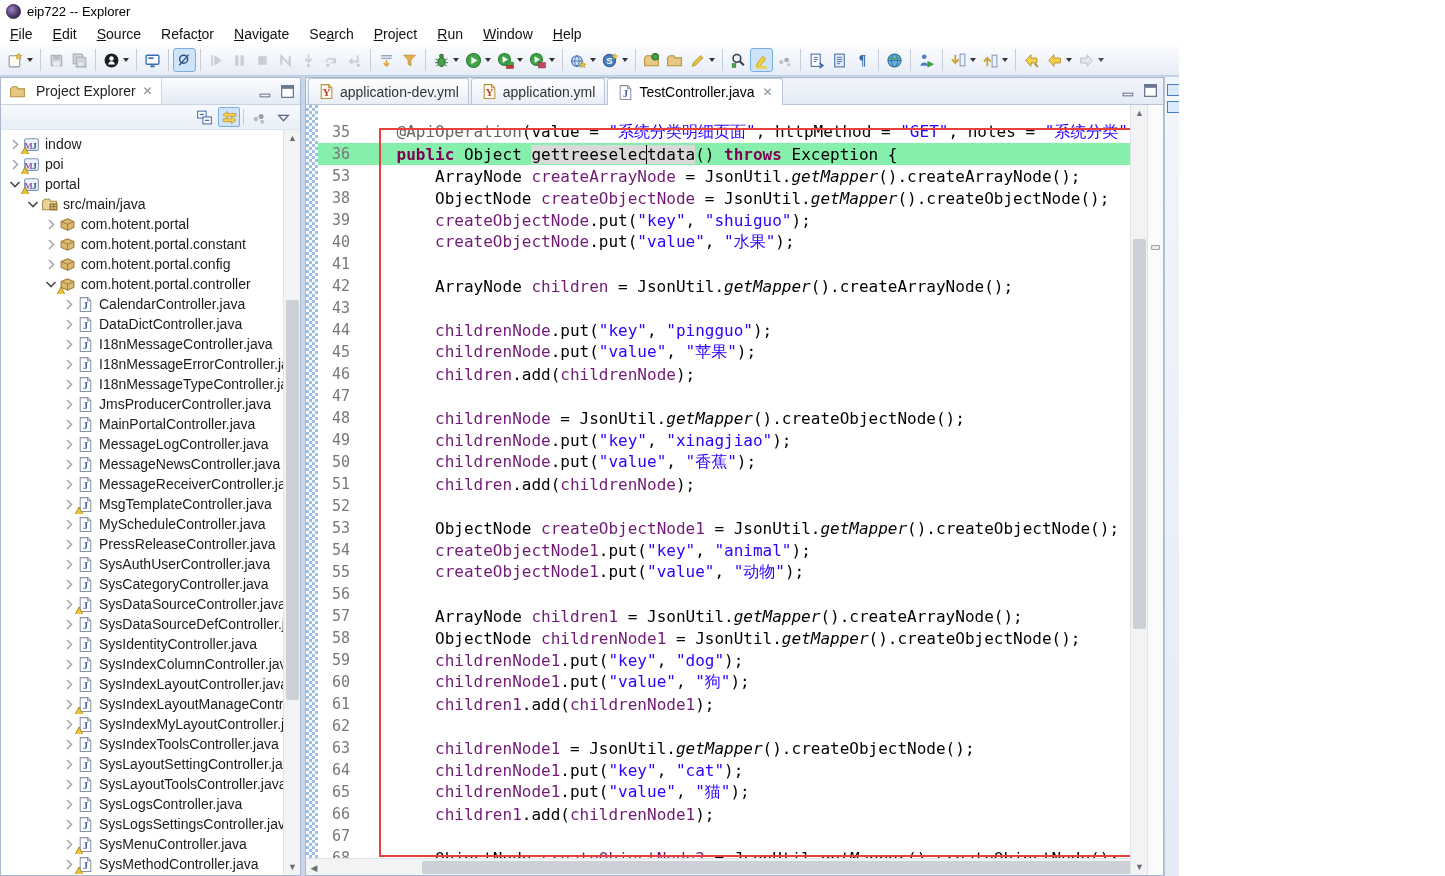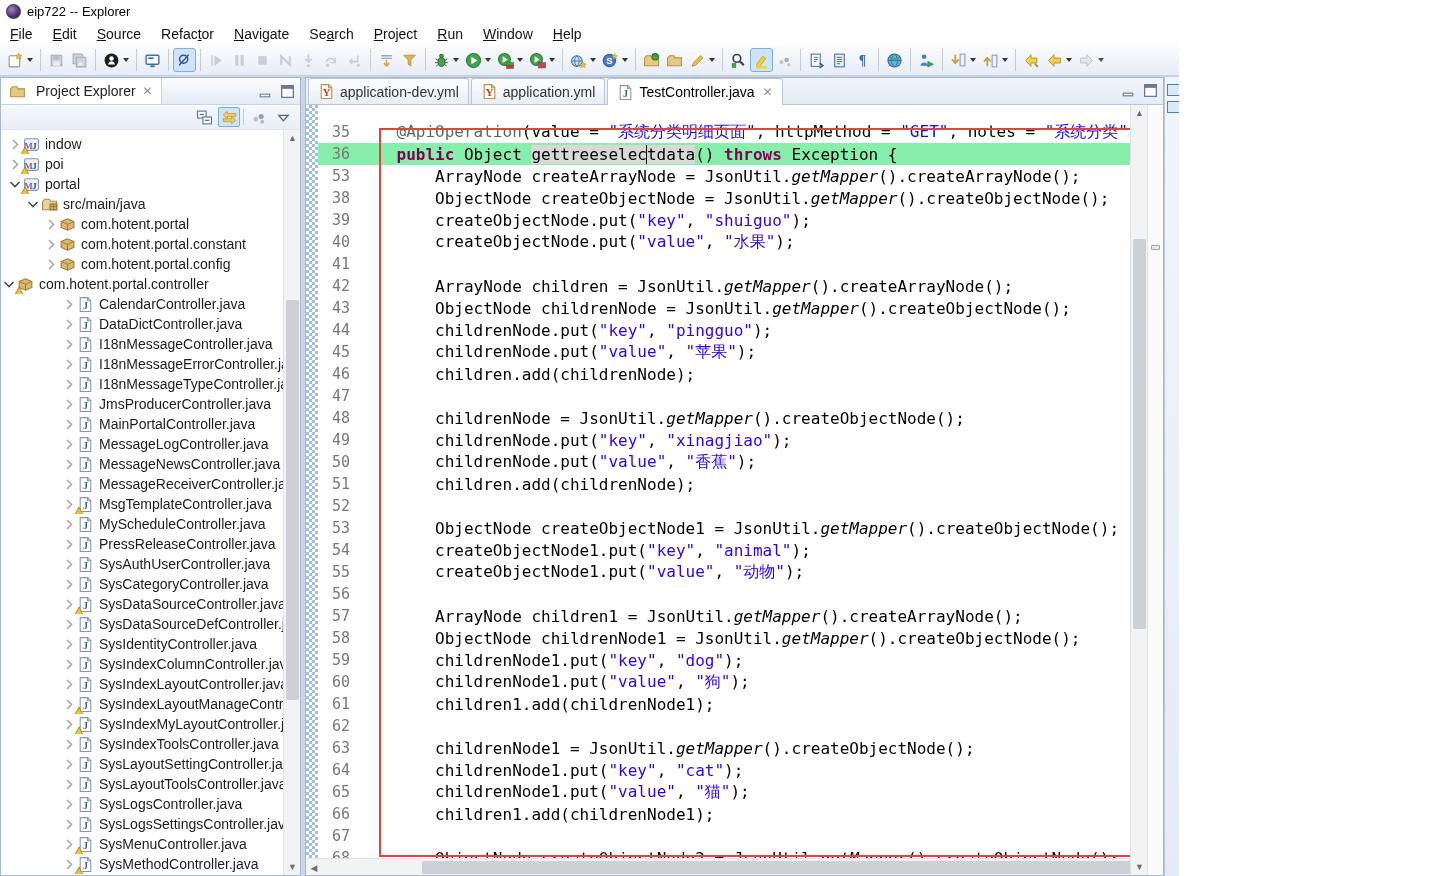--- a/index.html
+++ b/index.html
@@ -85,21 +85,21 @@
       linear-gradient(45deg,#9fc0e0 25%,#ffffff 25%,#ffffff 75%,#9fc0e0 75%);
     background-size:6px 6px; background-position:0 0,3px 3px; }
   .code-lines { position:absolute; left:12px; top:16px; right:0; }
   .crow { height:22px; display:flex; align-items:center; }
   .crow.hl { background:#86efac; }
   .lnum { width:40px; flex:0 0 auto; text-align:right; padding-right:8px;
     font-family:"DejaVu Sans Mono", monospace; font-size:15px; color:#787878; }
   .ctext { font-family:"DejaVu Sans Mono", monospace; font-size:16px; white-space:pre; color:#000; }
   .ctext .k { color:#7f0055; font-weight:bold; }
   .ctext .s { color:#2a00ff; }
-  .ctext .v { color:#000000; }
+  .ctext .v { color:#701a75; }
   .ctext .a { color:#646464; }
   .ctext .m { font-style:italic; }
   .ctext .o { background:#d9d9d9; }
   .caret { display:inline-block; width:2px; height:19px; background:#000; vertical-align:text-bottom; margin:0 -1px; }
   .redbox { position:absolute; left:73px; top:23px; width:849px; height:729px;
     border:2px solid #e8403a; pointer-events:none; z-index:5; }
 
   .hscroll { position:absolute; left:0; right:0; bottom:0; height:17px; background:#f2f3f5;
     border-top:1px solid #e0e2e6; }
   .hthumb { position:absolute; top:2px; height:13px; background:#cdd0d6; border-radius:2px; }
@@ -674,21 +674,21 @@
               </svg>
             </span>
             <span class="ticon">
               <svg viewBox="0 0 16 16" width="17" height="17" aria-hidden="true">
                 <path d="M2 5.2L8 2.6l6 2.6v5.6L8 13.4 2 10.8z" fill="#dcb76e" stroke="#9a7b3a"></path>
                 <path d="M2 5.2l6 2.6 6-2.6M8 7.8v5.6" stroke="#9a7b3a" fill="none" stroke-width=".9"></path>
               </svg>
             </span>
             <span>com.hotent.portal.config</span>
           </div>
-          <div class="tree-row" style=" text-align: center;">
+          <div class="tree-row" style="padding-left: 42px; text-align: center;">
             <span class="tw">
               <svg viewBox="0 0 16 16" width="17" height="17" aria-hidden="true">
                 <path d="M3.5 5.5L8 10l4.5-4.5" stroke="#4a4a4a" fill="none" stroke-width="1.6"></path>
               </svg>
             </span>
             <span class="ticon">
               <svg viewBox="0 0 16 16" width="17" height="17" aria-hidden="true">
                 <path d="M2 5.2L8 2.6l6 2.6v5.6L8 13.4 2 10.8z" fill="#dcb76e" stroke="#9a7b3a"></path>
                 <path d="M2 5.2l6 2.6 6-2.6M8 7.8v5.6" stroke="#9a7b3a" fill="none" stroke-width=".9"></path>
               </svg>
@@ -1254,21 +1254,20 @@
               <div class="crow">
                 <span class="lnum">41</span>
                 <span class="ctext"></span>
               </div>
               <div class="crow">
                 <span class="lnum">42</span>
                 <span class="ctext"><span>        ArrayNode </span><span class="v">children</span><span> = JsonUtil.</span><span class="m">getMapper</span><span>().createArrayNode();</span></span>
               </div>
               <div class="crow">
                 <span class="lnum">43</span>
-                <span class="ctext"><span>        ObjectNode </span><span class="v">childrenNode</span><span> = JsonUtil.</span><span class="m">getMapper</span><span>().createObjectNode();</span></span>
               </div>
               <div class="crow">
                 <span class="lnum">44</span>
                 <span class="ctext"><span>        </span><span class="v">childrenNode</span><span>.put(</span><span class="s">"key"</span><span>, </span><span class="s">"pingguo"</span><span>);</span></span>
               </div>
               <div class="crow">
                 <span class="lnum">45</span>
                 <span class="ctext"><span>        </span><span class="v">childrenNode</span><span>.put(</span><span class="s">"value"</span><span>, </span><span class="s">"苹果"</span><span>);</span></span>
               </div>
               <div class="crow">

